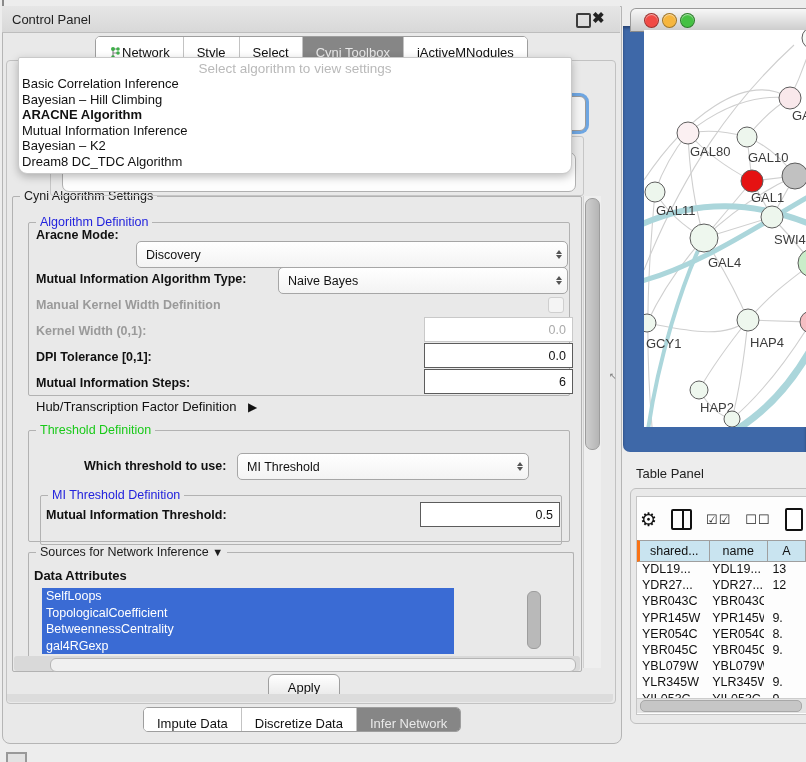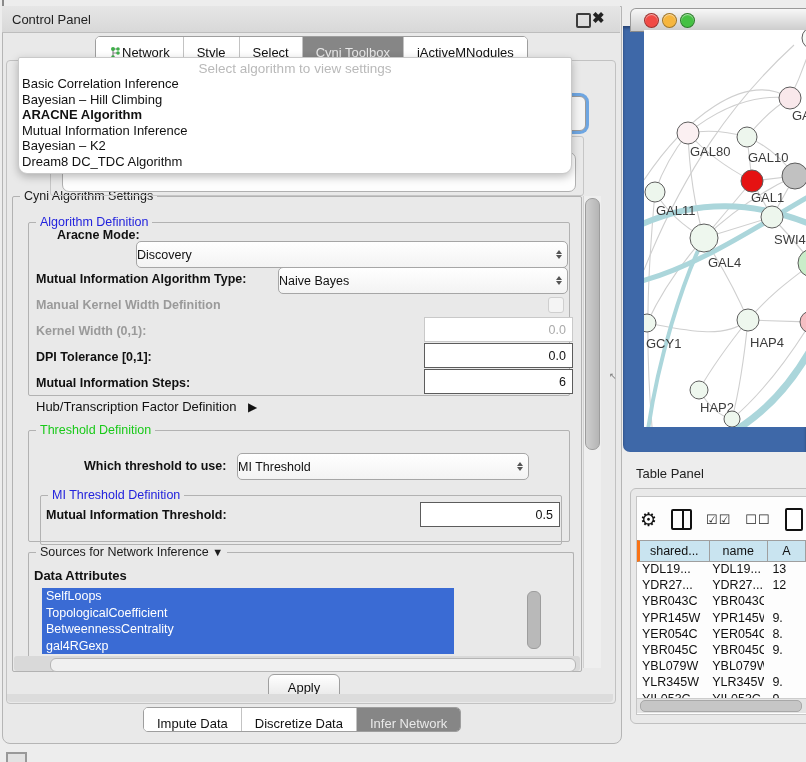--- a/index.html
+++ b/index.html
@@ -38,21 +38,21 @@
   .popup-item.bold{font-weight:bold;}
   
   .group{border:1px solid #b2b2b2;border-radius:2px;}
   .group-title{position:absolute;top:-8px;left:7px;background:#e9e9e9;padding:0 4px;font-size:12.5px;}
   .t-black{color:#1c1c1c;}  .t-blue{color:#2222dd;}  .t-green{color:#18c918;}
   .lbl{font-size:12.5px;font-weight:bold;color:#111;white-space:nowrap;}
   .lbl.dis{color:#9a9a9a;}
   
   .combo{display:flex;align-items:center;background:linear-gradient(#ffffff,#f3f3f3);
          border:1px solid #a6a6a6;border-radius:5px;font-size:12.5px;color:#111;}
-  .combo-val{flex:1;white-space:nowrap;overflow:hidden;}
+  .combo-val{flex:1;padding-left:9px;white-space:nowrap;overflow:hidden;}
   .combo-step{width:16px;display:flex;flex-direction:column;align-items:center;justify-content:center;gap:1px;}
   .tri-up{width:0;height:0;border-left:3.5px solid transparent;border-right:3.5px solid transparent;
           border-bottom:4px solid #555;}
   .tri-dn{width:0;height:0;border-left:3.5px solid transparent;border-right:3.5px solid transparent;
           border-top:4px solid #555;}
   
   .tin{background:#fff;font-size:12.5px;text-align:right;display:flex;align-items:center;
        justify-content:flex-end;padding-right:6px;}
   .tin.active{border:1px solid #5c5c5c;color:#111;}
   .tin.dis{border:1px solid #c9c9c9;color:#aaa;}
@@ -159,21 +159,21 @@
       </div>
   </div>
 
   <div class="abs group" style="left:12px;top:196px;width:568px;height:474px;">
     <span class="group-title t-black">Cyni Algorithm Settings</span>
   </div>
 
   <div class="abs group" style="left:28px;top:222px;width:540px;height:172px;">
     <span class="group-title t-blue">Algorithm Definition</span>
   </div>
-  <div class="abs lbl" style="left:36px;top:228px;margin-left:21px;">Aracne Mode:</div>
+  <div class="abs lbl" style="left:36px;top:228px;">Aracne Mode:</div>
   <div class="abs combo" style="left:136px;top:241px;width:430px;height:25px;">
     <span class="combo-val">Discovery</span>
     <span class="combo-step">
         <span class="tri-up"></span>
         <span class="tri-dn"></span>
       </span>
   </div>
   <div class="abs lbl" style="left:36px;top:272px;">Mutual Information Algorithm Type:</div>
   <div class="abs combo" style="left:278px;top:267px;width:288px;height:25px;">
     <span class="combo-val">Naive Bayes</span>

